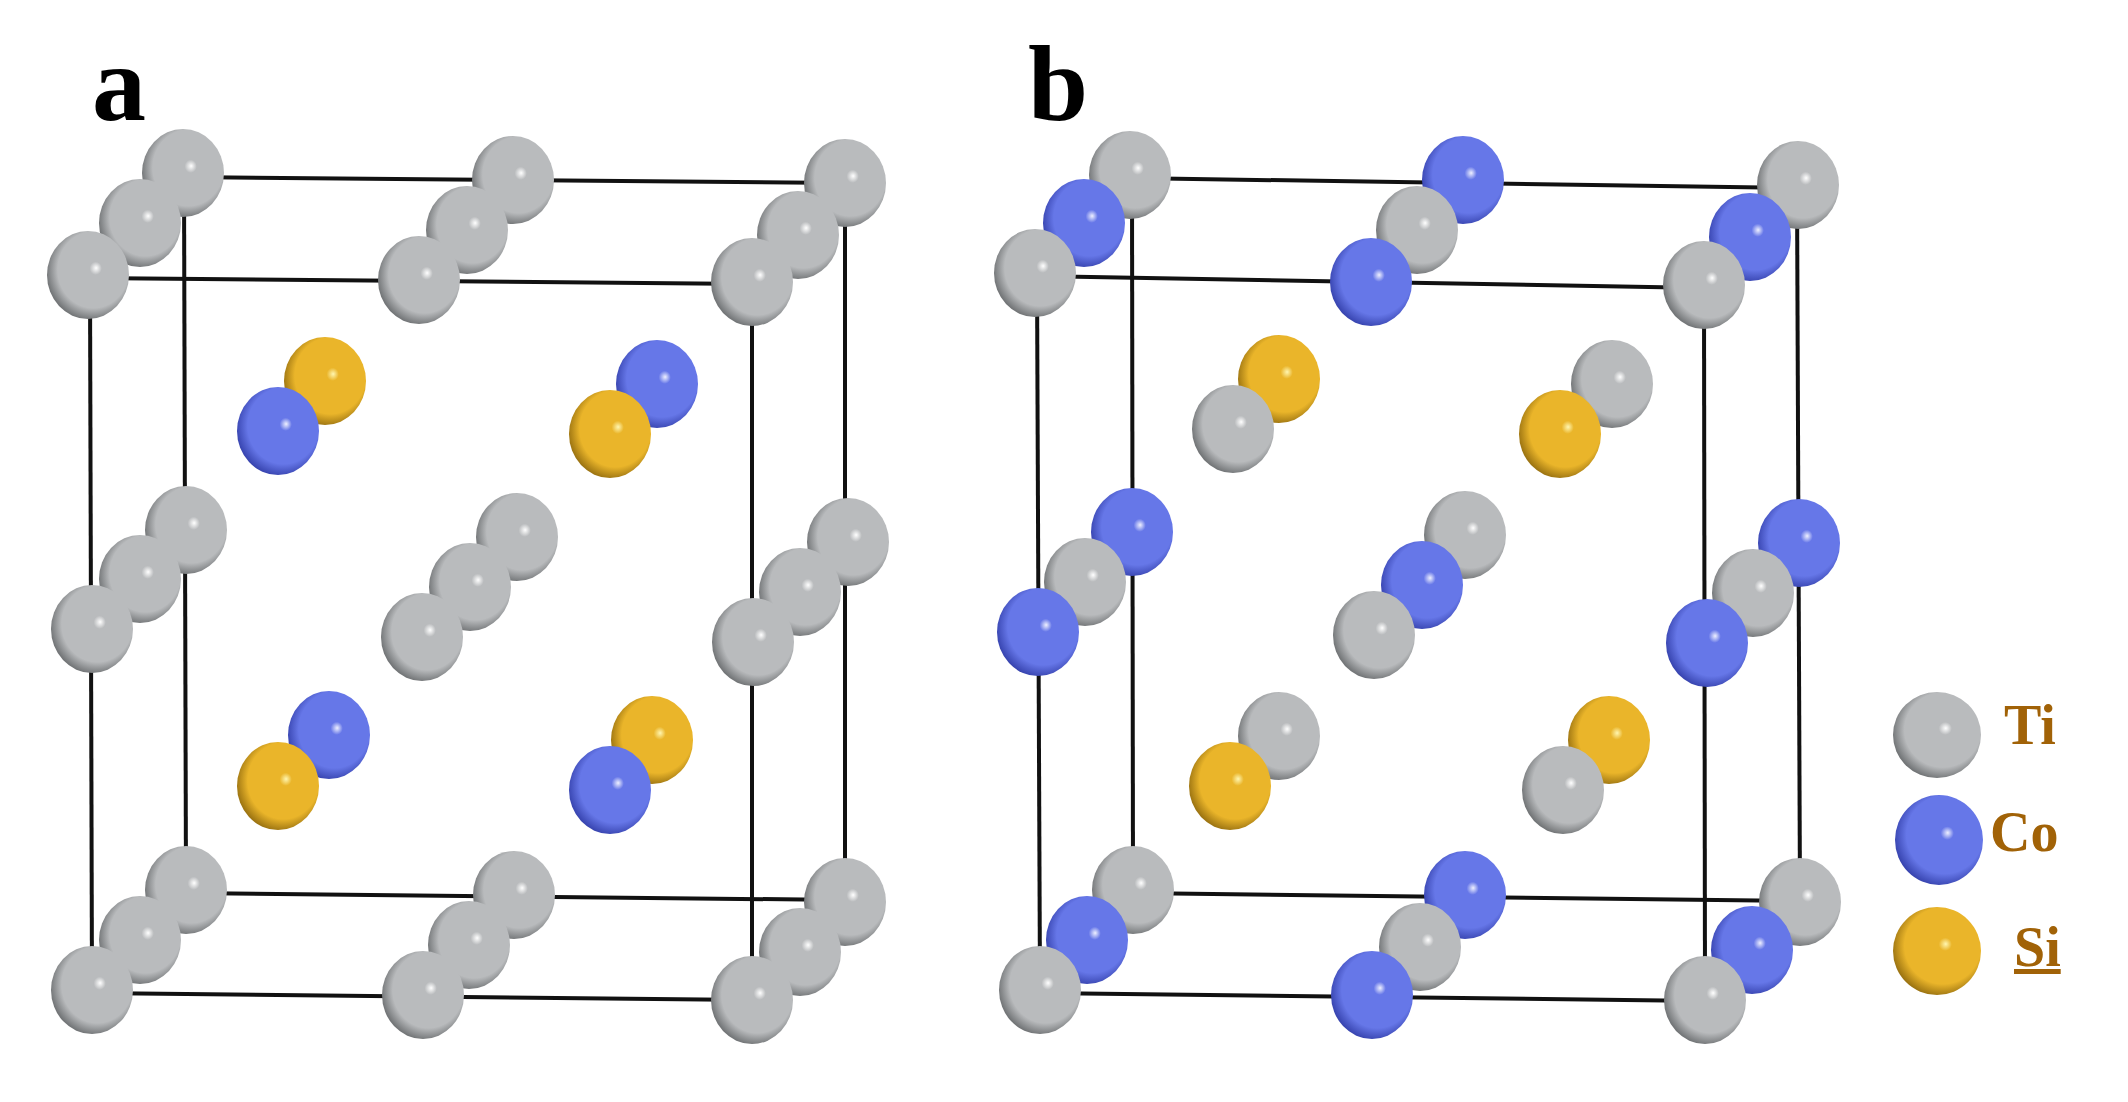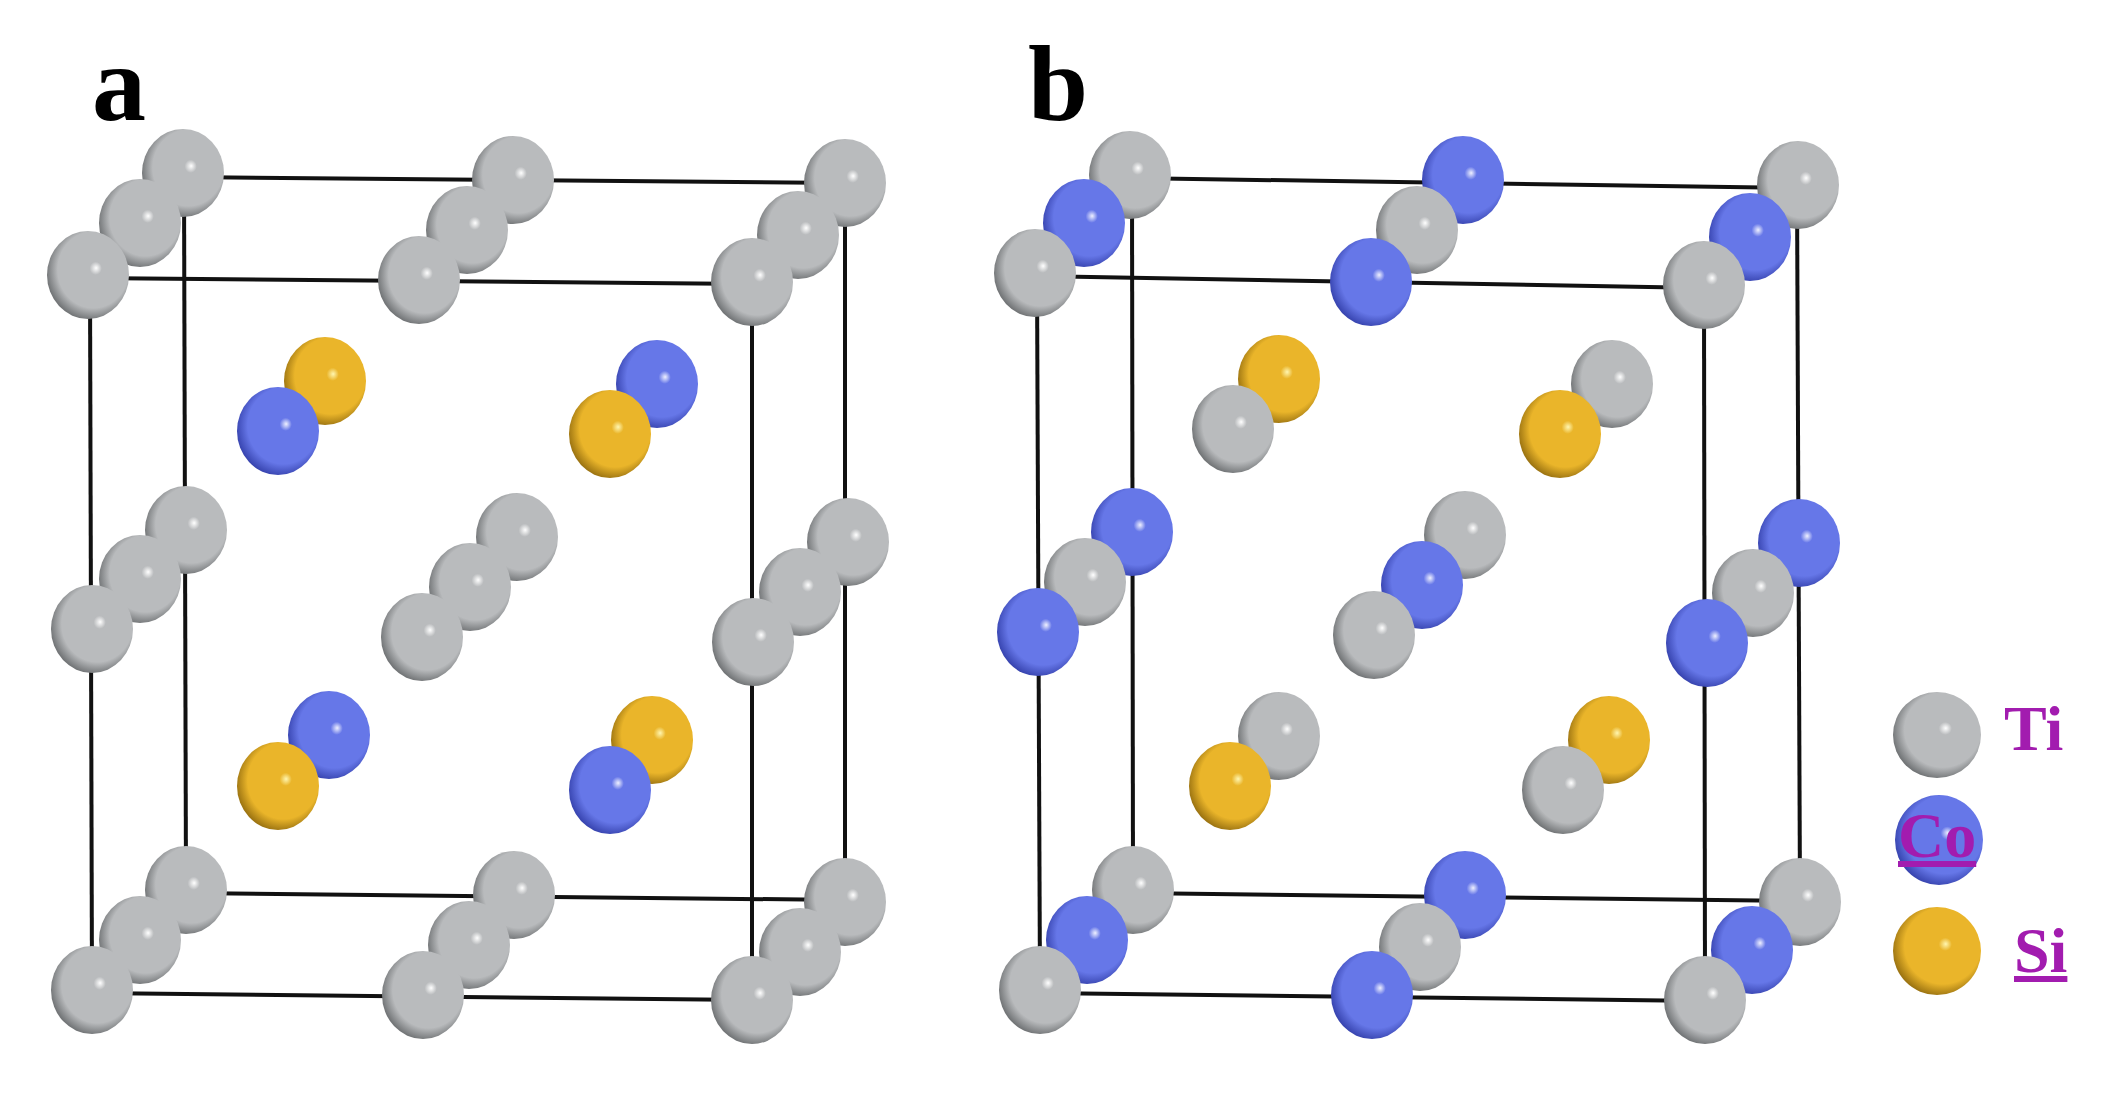--- a/index.html
+++ b/index.html
@@ -10,23 +10,23 @@
     font-family: "Liberation Serif", "DejaVu Serif", serif;
     font-weight: bold;
     font-size: 108px;
     line-height: 1;
     color: #000;
   }
   .legend-label {
     position: absolute;
     font-family: "Liberation Serif", "DejaVu Serif", serif;
     font-weight: bold;
-    font-size: 64px;
+    font-size: 56px;
     line-height: 1;
-    color: #a21caf;
+    color: #a16207;
     text-align: right;
   }
 </style>
 </head>
 <body>
 
 <svg id="figure" xmlns="http://www.w3.org/2000/svg" width="2128" height="1102" viewBox="0 0 2128 1102">
   <defs id="grad-defs">
       <radialGradient id="grad-Ti" cx="0.55" cy="0.45" fx="0.6" fy="0.42" r="0.62">
         <stop offset="0" stop-color="#ffffff"></stop>
@@ -158,14 +158,14 @@
       <ellipse cx="1937" cy="735" rx="44" ry="43" fill="url(#grad-Ti)"></ellipse>
       <ellipse cx="1939" cy="840" rx="44" ry="45" fill="url(#grad-Co)"></ellipse>
       <ellipse cx="1937" cy="951" rx="44" ry="44" fill="url(#grad-Si)"></ellipse>
     </g>
 </svg>
 
 <div class="panel-label" id="label-a" style="left: 92px; top: 30px;">a</div>
 <div class="panel-label" id="label-b" style="left: 1028px; top: 30px;">b</div>
 
 <div class="legend-label" id="legend-0" style="left: 2004px; top: 697px;">Ti</div>
-<div class="legend-label" id="legend-1" style="left: 1898px; top: 804px; text-decoration: underline;">Co</div>
+<div class="legend-label" id="legend-1" style="left: 1990px; top: 804px;">Co</div>
 <div class="legend-label" id="legend-2" style="left: 2014px; top: 919px; text-decoration: underline;">Si</div>
 
 </body></html>

